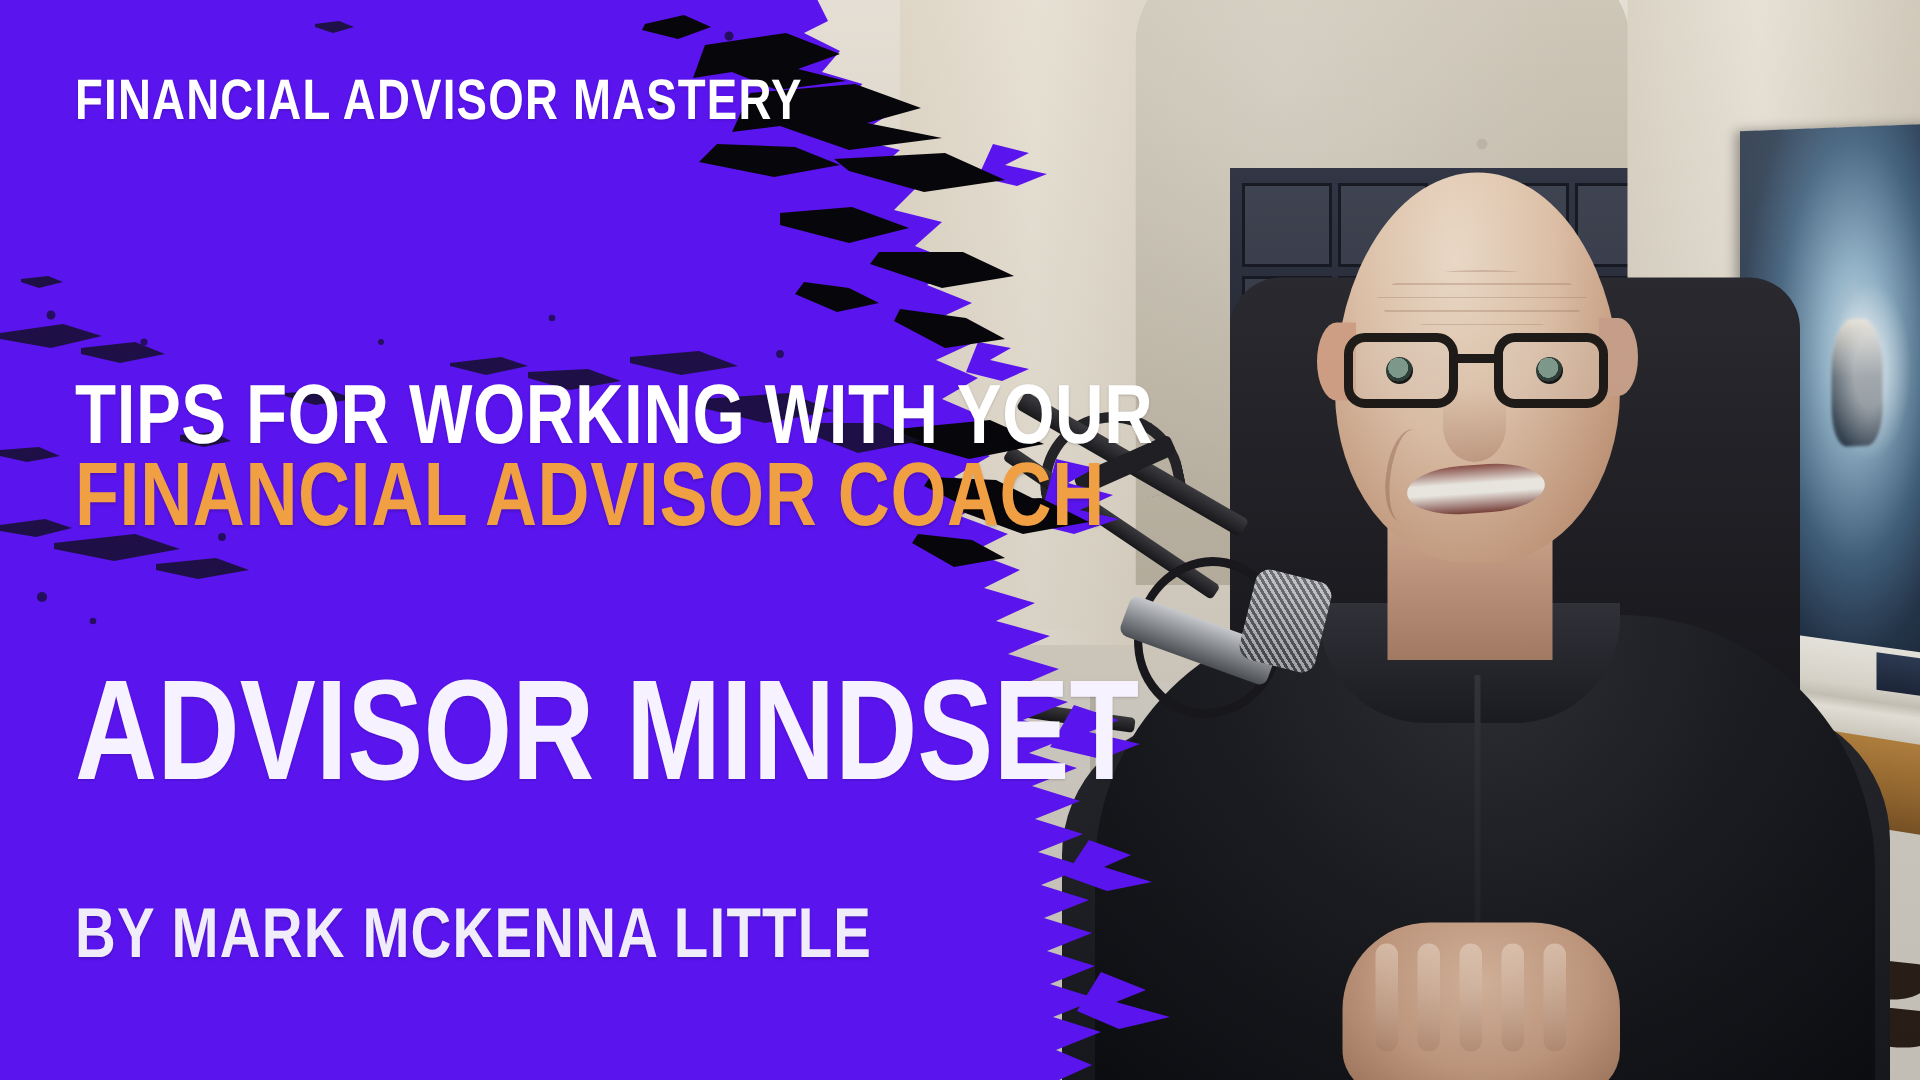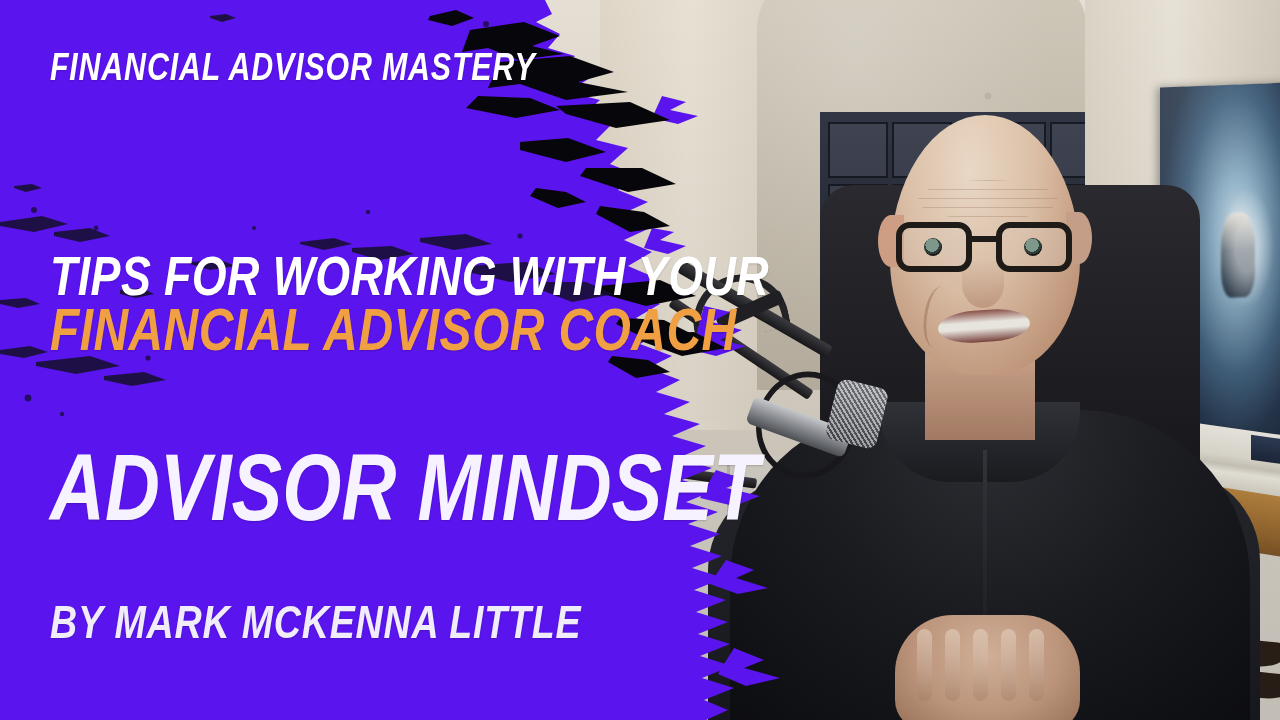--- a/index.html
+++ b/index.html
@@ -6,21 +6,20 @@
   * { margin:0; padding:0; box-sizing:border-box; }
   html, body {
     width:1280px; height:720px;
     background:#000; overflow:hidden;
     font-family:"Liberation Sans", sans-serif;
   }
   #stage {
     position:relative;
     width:1280px; height:720px;
     overflow:hidden;
-    font-style:italic;
   }
 
   
   .photo {
     position:absolute; inset:0;
     background:#cfc7bb;
     overflow:hidden;
   }
   
   .wall {

